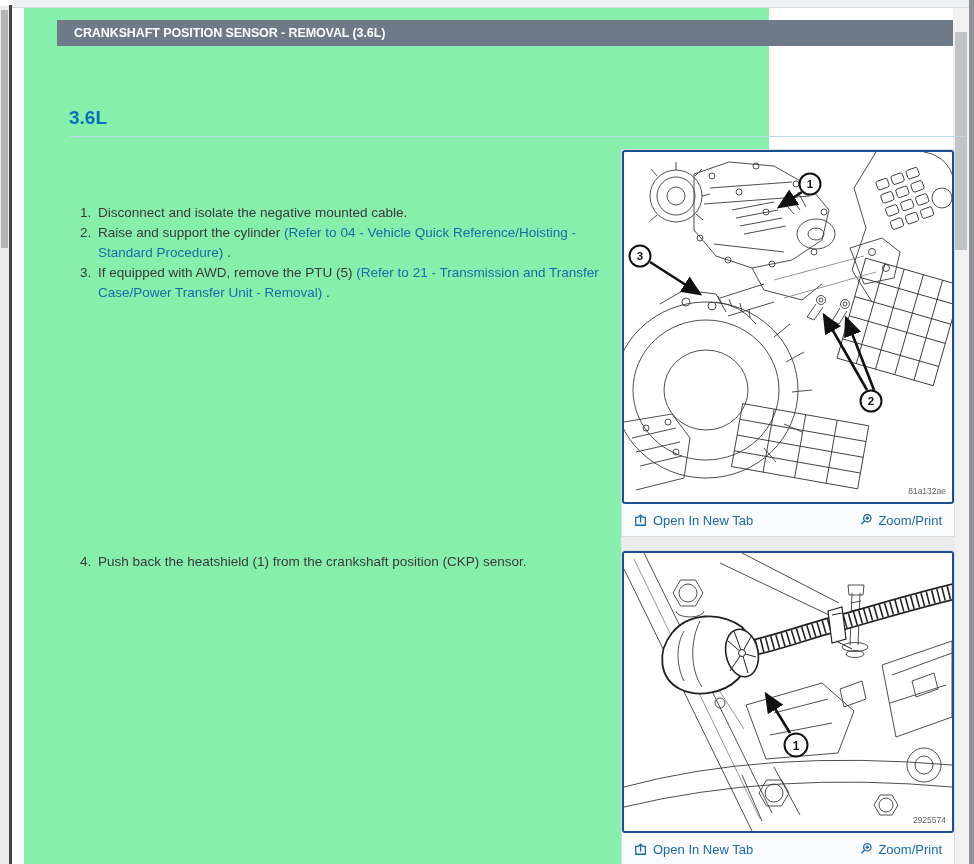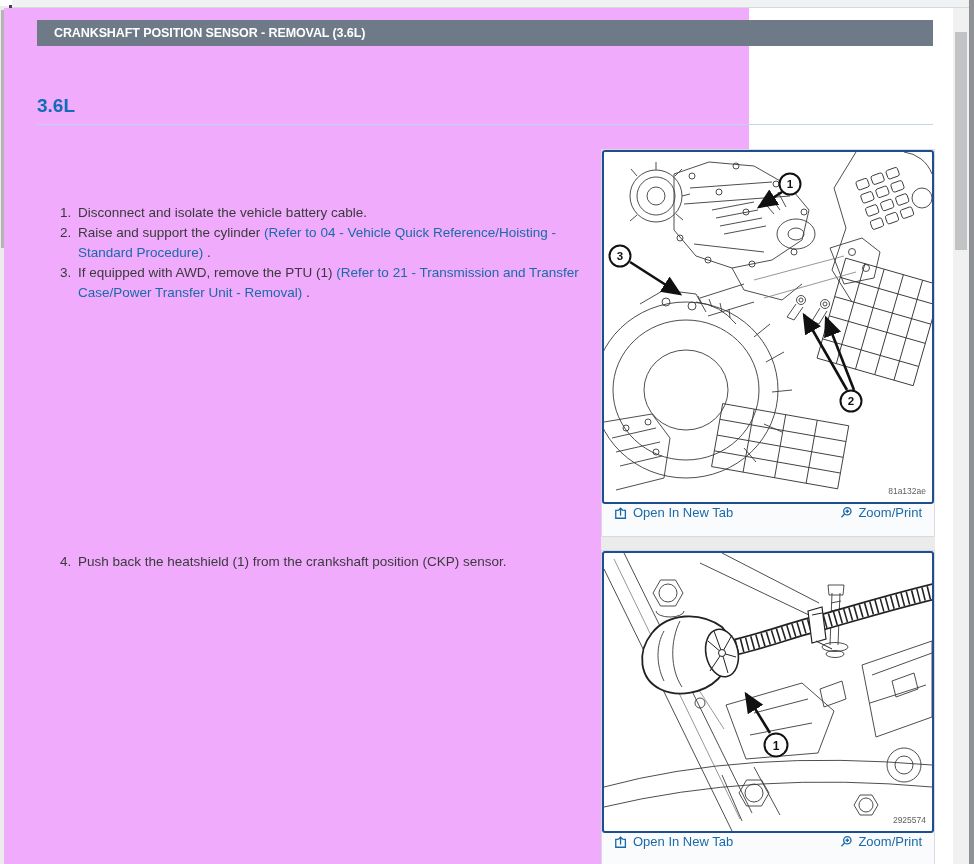--- a/index.html
+++ b/index.html
@@ -15,34 +15,34 @@
   .top-strip { position:absolute; left:12px; top:0; width:957px; height:8px;
     background:#f0f1f3; border-bottom:1px solid #d7d8da; }
   .left-scroll-track { position:absolute; left:0; top:6px; width:9px; height:858px; background:#ececec; }
   .left-scroll-thumb { position:absolute; left:1px; top:4px; width:7px; height:238px; background:#b4b4b4; }
   .left-border { position:absolute; left:9px; top:5px; width:3px; height:859px; background:#3f4347; }
   .right-scroll-track { position:absolute; left:953px; top:8px; width:16px; height:856px; background:#f1f1f1; }
   .right-scroll-thumb { position:absolute; left:2px; top:24px; width:12px; height:218px; background:#c2c3c5; }
   .right-edge { position:absolute; left:969px; top:0; width:5px; height:864px; background:#8f9194; }
 
   
-  .content { position:absolute; left:4px; top:8px; width:745px; height:856px; background:#f0abfc; }
+  .content { position:absolute; left:24px; top:8px; width:745px; height:856px; background:#86efac; }
 
   .title-bar {
     position:absolute; left:33px; top:12px; width:896px; height:26px;
     background:var(--header-bg,#6e7a88); color:var(--header-text,#fff);
     font-size:12.5px; font-weight:bold; line-height:26px; padding-left:17px;
     letter-spacing:-0.1px;
   }
 
   .section-heading {
     position:absolute; left:33px; top:87px; width:896px;
     color:var(--heading-blue,#0d6db8); font-size:19px; font-weight:bold;
     padding-bottom:7px; border-bottom:1px solid var(--heading-rule,#b9d8ec);
-    margin:0;
+    margin:12px;
   }
 
   .intro {
     position:absolute; left:33px; top:144px; width:557px;
     font-size:13.5px; line-height:20px;
   }
 
   .steps-block { position:absolute; left:56px; width:545px; font-size:13.5px; line-height:20px; }
   .steps-block.first { top:195px; }
   .steps-block.second { top:544px; }
@@ -55,21 +55,21 @@
   
   .fig-column {
     position:absolute; left:597px; top:141px; width:334px;
     background:var(--column-bg,#ebebeb);
     display:flex; flex-direction:column; gap:13px; padding-bottom:6px;
   }
   .fig-widget { border:1px solid var(--widget-border,#d9dadb); background:#fdfdfe; }
   .fig-imgbox { border:2px solid var(--figure-border,#1c4e92); border-radius:3px; background:#fff; overflow:hidden; }
   .fig-imgbox svg { display:block; }
   .fig-links {
-    height:26px; display:flex; justify-content:space-between; align-items:flex-end;
+    height:26px; display:flex; justify-content:space-between; align-items:center;
     padding:16px 12px; font-size:13px; background:#fafbfc;
   }
   .fig-link { display:flex; align-items:center; gap:5px; }
   .li-icon { width:14px; height:14px; stroke:var(--link-blue,#1a6aa9); fill:none; stroke-width:1.5; }
 
   
   .art { stroke:#3a3a3a; stroke-width:0.9; fill:none; }
   .art-light { stroke:#6a6a6a; stroke-width:0.7; fill:none; }
   .callout-line { stroke:#111; stroke-width:2.6; fill:none; }
   .callout-circle { fill:#fff; stroke:#111; stroke-width:2; }
@@ -92,29 +92,29 @@
 <div class="content">
 
   <div class="title-bar">CRANKSHAFT POSITION SENSOR - REMOVAL (3.6L)</div>
 
   <h2 class="section-heading">3.6L</h2>
 
 
   <div class="steps-block first">
       <div class="step">
         <span class="step-num">1.</span>
-        <span class="step-text"><span>Disconnect and isolate the vehicle battery cable.</span></span>
+        <span class="step-text"><span>Disconnect and isolate the negative mounted cable.</span></span>
       </div>
       <div class="step">
         <span class="step-num">2.</span>
         <span class="step-text"><span>Raise and support the cylinder </span><a href="#" class="ref-link">(Refer to 04 - Vehicle Quick Reference/Hoisting - Standard Procedure)</a><span> .</span></span>
       </div>
       <div class="step">
         <span class="step-num">3.</span>
-        <span class="step-text"><span>If equipped with AWD, remove the PTU (1) </span><a href="#" class="ref-link">(Refer to 21 - Transmission and Transfer Case/Power Transfer Unit - Removal)</a><span> .</span></span>
+        <span class="step-text"><span>If equipped with AWD, remove the PTU (5) </span><a href="#" class="ref-link">(Refer to 21 - Transmission and Transfer Case/Power Transfer Unit - Removal)</a><span> .</span></span>
       </div>
     </div>
   <div class="steps-block second">
       <div class="step">
         <span class="step-num">4.</span>
         <span class="step-text"><span>Push back the heatshield (1) from the crankshaft position (CKP) sensor.</span></span>
       </div>
     </div>
 
   <div class="fig-column">

